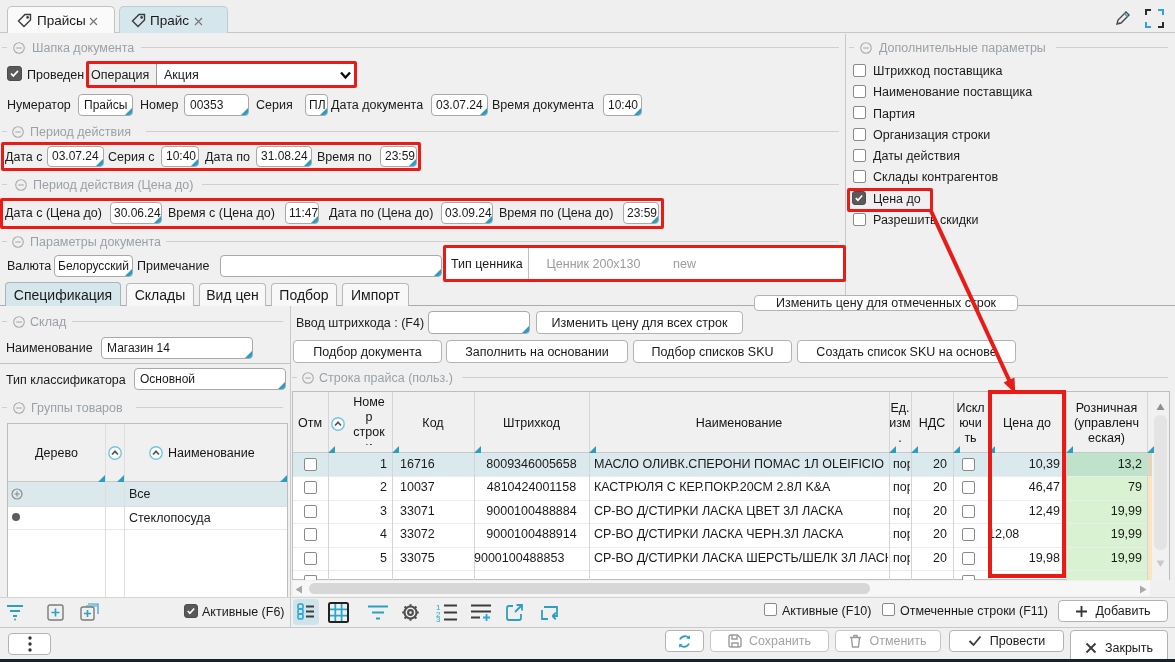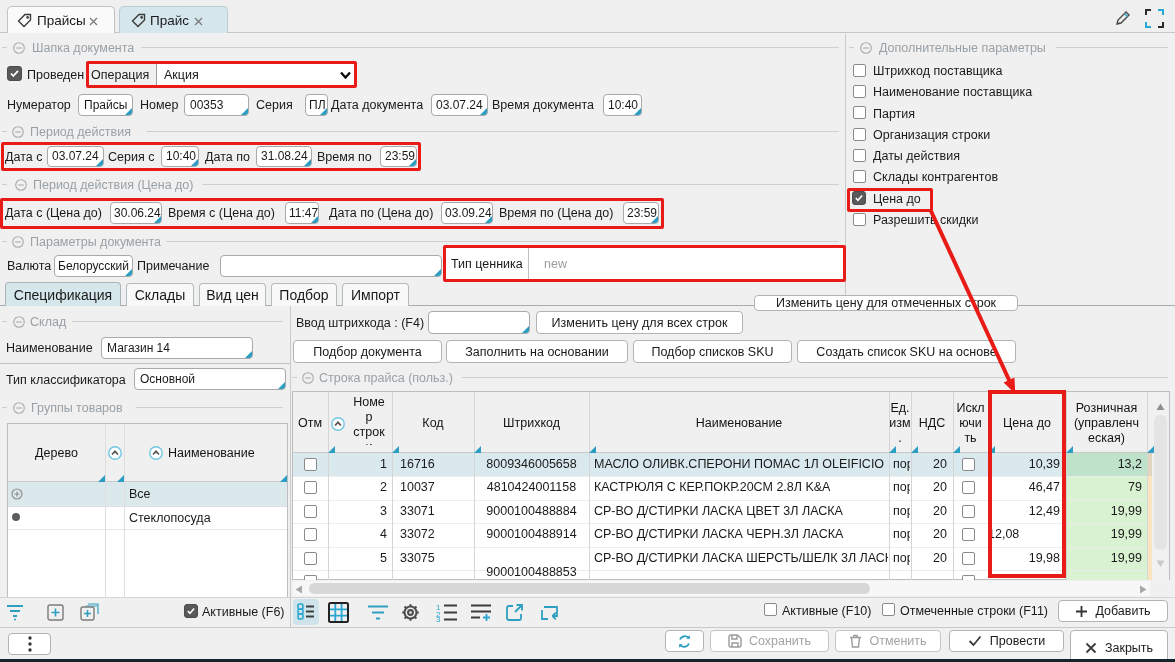--- a/index.html
+++ b/index.html
@@ -142,20 +142,21 @@
 <div class="fld" style="left:441px;top:202px;width:52px;height:22px;padding:2px 3px">03.09.24</div>
 <div class="lbl" style="left:499px;top:206px">Время по (Цена до)</div>
 <div class="fld" style="left:623px;top:202px;width:36px;height:22px;padding:2px 3px">23:59</div>
 
 <div class="lbl" style="left:7px;top:259px">Валюта</div>
 <div class="fld" style="left:54px;top:255px;width:79px;height:22px;padding:2px 3px">Белорусский</div>
 <div class="lbl" style="left:137px;top:259px">Примечание</div>
 <div class="fld" style="left:220px;top:255px;width:222px;height:22px"></div>
 <div class="a" style="left:446px;top:248px;width:397px;height:31px;background:#fff;display:flex">
  <div style="width:83px;height:100%;display:flex;align-items:center;border-right:1px solid #c0c0c0;padding-left:5px">Тип ценника</div>
+ <div style="width:129px;height:100%;display:flex;align-items:center;justify-content:center;color:#9b9b9b">Ценник 200x130</div>
  <div style="width:53px;height:100%;display:flex;align-items:center;justify-content:center;color:#9b9b9b">new</div>
 </div>
 <div class="red" style="left:443px;top:245px;width:403px;height:37px"></div>
 
 <div class="cb" style="left:853px;top:64px"></div>
 <div class="lbl" style="left:873px;top:64px">Штрихкод поставщика</div>
 <div class="cb" style="left:853px;top:85px"></div>
 <div class="lbl" style="left:873px;top:85px">Наименование поставщика</div>
 <div class="cb" style="left:853px;top:106px"></div>
 <div class="lbl" style="left:873px;top:107px">Партия</div>
@@ -339,21 +340,21 @@
 <div class="cell" style="left:474px;top:527px;width:115px;text-align:center">9000100488914</div>
 <div class="cell" style="left:594px;top:527px;width:294px">СР-ВО Д/СТИРКИ ЛАСКА ЧЕРН.3Л ЛАСКА</div>
 <div class="cell" style="left:893px;top:527px;width:17px">пор.</div>
 <div class="cell" style="left:911px;top:527px;width:36px;text-align:right">20</div>
 <div class="cb" style="left:962px;top:528px"></div>
 <div class="cell" style="left:988px;top:527px;width:72px;text-align:left">12,08</div>
 <div class="cell" style="left:1066px;top:527px;width:76px;text-align:right">19,99</div>
 <div class="cb" style="left:304px;top:552px"></div>
 <div class="cell" style="left:330px;top:551px;width:57px;text-align:right">5</div>
 <div class="cell" style="left:400px;top:551px;width:70px">33075</div>
-<div class="cell" style="left:474px;top:565px;width:115px;text-align:center">9000100488853</div>
+<div class="cell" style="left:474px;top:551px;width:115px;text-align:left">9000100488853</div>
 <div class="cell" style="left:594px;top:551px;width:294px">СР-ВО Д/СТИРКИ ЛАСКА ШЕРСТЬ/ШЕЛК 3Л ЛАСКА</div>
 <div class="cell" style="left:893px;top:551px;width:17px">пор.</div>
 <div class="cell" style="left:911px;top:551px;width:36px;text-align:right">20</div>
 <div class="cb" style="left:962px;top:552px"></div>
 <div class="cell" style="left:988px;top:551px;width:72px;text-align:right">19,98</div>
 <div class="cell" style="left:1066px;top:551px;width:76px;text-align:right">19,99</div>
 <div class="a" style="left:304px;top:575px;width:13px;height:5px;border:1px solid #8a8a8a;border-bottom:none;border-radius:2px 2px 0 0;background:#fff"></div>
 <div class="a" style="left:962px;top:575px;width:13px;height:5px;border:1px solid #8a8a8a;border-bottom:none;border-radius:2px 2px 0 0;background:#fff"></div>
 <div class="a" style="left:293px;top:581px;width:857px;height:15px;background:#f7f7f7"></div>
 <svg class="a" style="left:295px;top:585px" width="8" height="9" viewBox="0 0 8 9">

